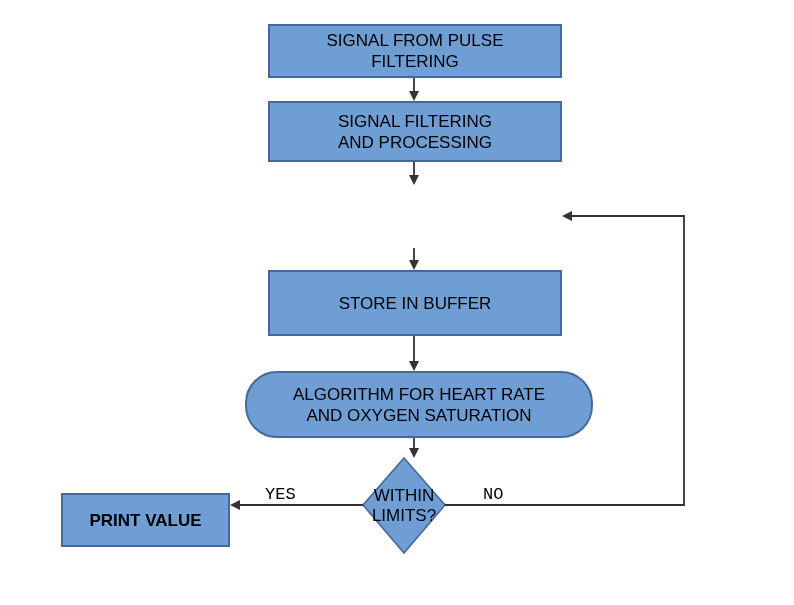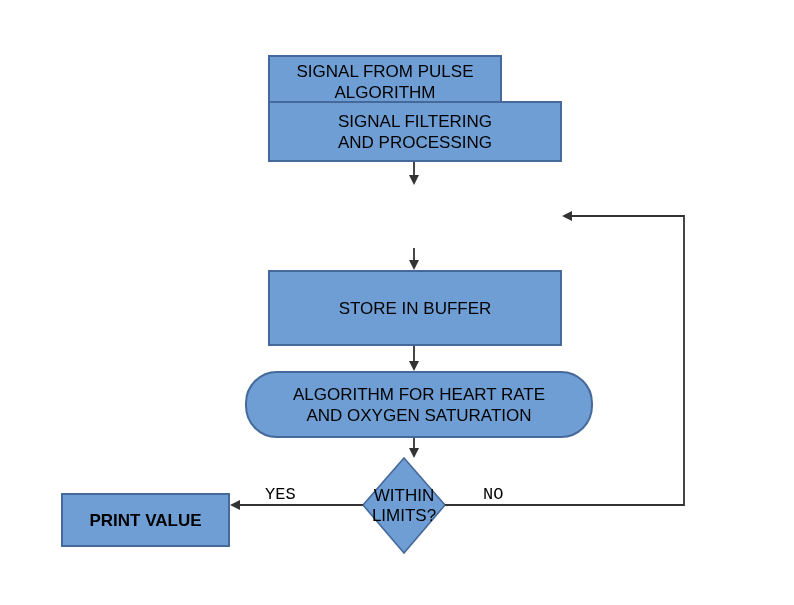--- a/index.html
+++ b/index.html
@@ -109,32 +109,32 @@
       <line x1="363" y1="505" x2="240" y2="505"></line>
       <polygon class="arrowhead" points="240,500 240,510 230,505"></polygon>
     </g>
 
     <g>
       <polyline points="445,505 684,505 684,216 572,216"></polyline>
       <polygon class="arrowhead" points="572,211 572,221 562,216"></polygon>
     </g>
   </svg>
 
-  <div class="node" style="left:268px;top:24px;width:234px;height:54px;margin-top:31px;">
+  <div class="node" style="left:268px;top:24px;width:294px;height:54px;">
     <span>SIGNAL FROM PULSE</span>
-    <span>ALGORITHM</span>
+    <span>FILTERING</span>
   </div>
 
   <div class="node" style="left:268px;top:101px;width:294px;height:61px;">
     <span>SIGNAL FILTERING</span>
     <span>AND PROCESSING</span>
   </div>
 
 
-  <div class="node" style="left:268px;top:270px;width:294px;height:76px;">
+  <div class="node" style="left:268px;top:270px;width:294px;height:66px;">
     <span>STORE IN BUFFER</span>
   </div>
 
   <div class="node" style="left:245px;top:371px;width:348px;height:67px;border-radius:32px;">
     <span>ALGORITHM FOR HEART RATE</span>
     <span>AND OXYGEN SATURATION</span>
   </div>
 
   <div class="diamond-label" style="left:353px;top:458px;width:102px;height:95px;">
     <span>WITHIN</span>

